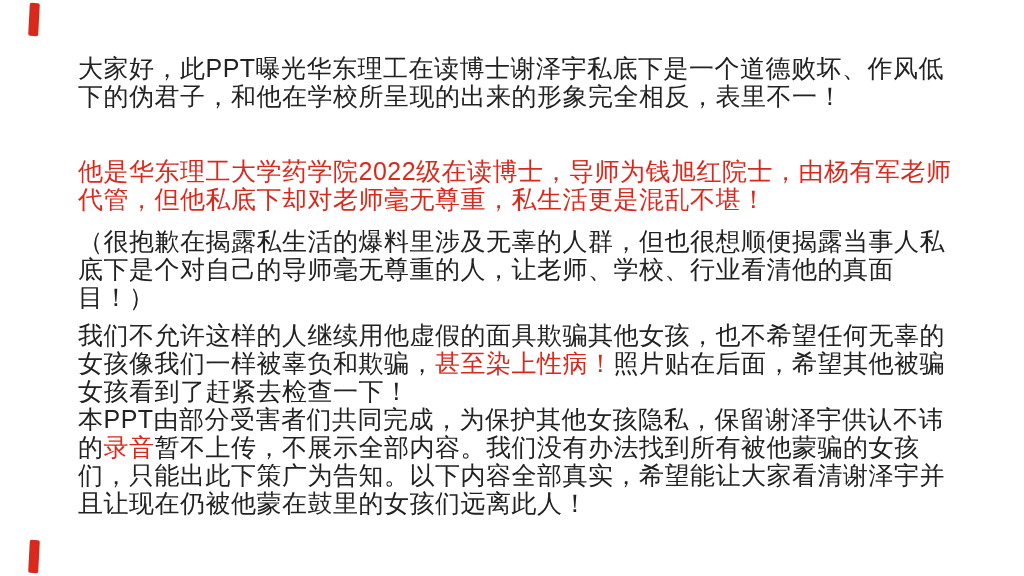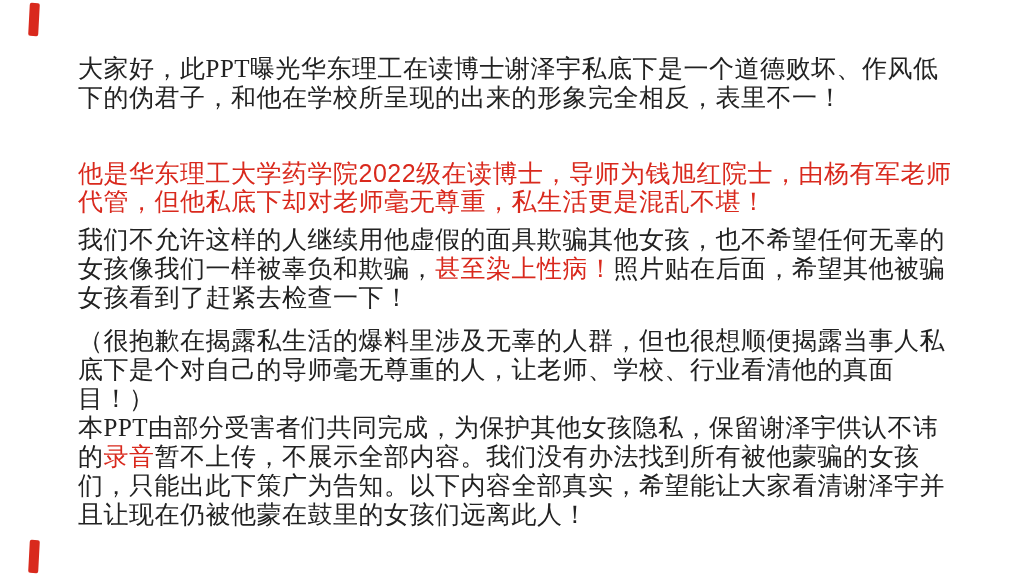--- a/index.html
+++ b/index.html
@@ -36,35 +36,35 @@
   .para{
     font-size:25px;
     line-height:28px;
     color:var(--ink);
     letter-spacing:0.5px;
     text-align:left;
     word-break:break-all;
   }
   .para.red-para{color:var(--red);}
   .seg-red{color:var(--red);}
-  .seg-normal{color:inherit;font-family:Liberation Serif, serif;}
+  .seg-normal{color:inherit;}
   .gap-lg{margin-top:47px;}
   .gap-sm{margin-top:14px;}
   .gap-xs{margin-top:10px;}
   .gap-md{}
 </style>
 </head>
 <body>
 
 <div class="slide">
 
   <div class="corner-mark top"></div>
   <div class="corner-mark bottom"></div>
 
   <div class="content">
     <p class="para"><span class="seg-normal">大家好，此PPT曝光华东理工在读博士谢泽宇私底下是一个道德败坏、作风低下的伪君子，和他在学校所呈现的出来的形象完全相反，表里不一！</span></p>
     <p class="para red-para gap-lg"><span class="seg-red">他是华东理工大学药学院2022级在读博士，导师为钱旭红院士，由杨有军老师代管，但他私底下却对老师毫无尊重，私生活更是混乱不堪！</span></p>
+    <p class="para gap-sm"><span class="seg-normal">（很抱歉在揭露私生活的爆料里涉及无辜的人群，但也很想顺便揭露当事人私底下是个对自己的导师毫无尊重的人，让老师、学校、行业看清他的真面目！）</span></p>
     <p class="para gap-xs"><span class="seg-normal">我们不允许这样的人继续用他虚假的面具欺骗其他女孩，也不希望任何无辜的女孩像我们一样被辜负和欺骗，</span><span class="seg-red">甚至染上性病！</span><span class="seg-normal">照片贴在后面，希望其他被骗女孩看到了赶紧去检查一下！</span></p>
-    <p class="para gap-sm"><span class="seg-normal">（很抱歉在揭露私生活的爆料里涉及无辜的人群，但也很想顺便揭露当事人私底下是个对自己的导师毫无尊重的人，让老师、学校、行业看清他的真面目！）</span></p>
     <p class="para gap-md"><span class="seg-normal">本PPT由部分受害者们共同完成，为保护其他女孩隐私，保留谢泽宇供认不讳的</span><span class="seg-red">录音</span><span class="seg-normal">暂不上传，不展示全部内容。我们没有办法找到所有被他蒙骗的女孩们，只能出此下策广为告知。以下内容全部真实，希望能让大家看清谢泽宇并且让现在仍被他蒙在鼓里的女孩们远离此人！</span></p>
   </div>
 
 </div>
 
 </body></html>

